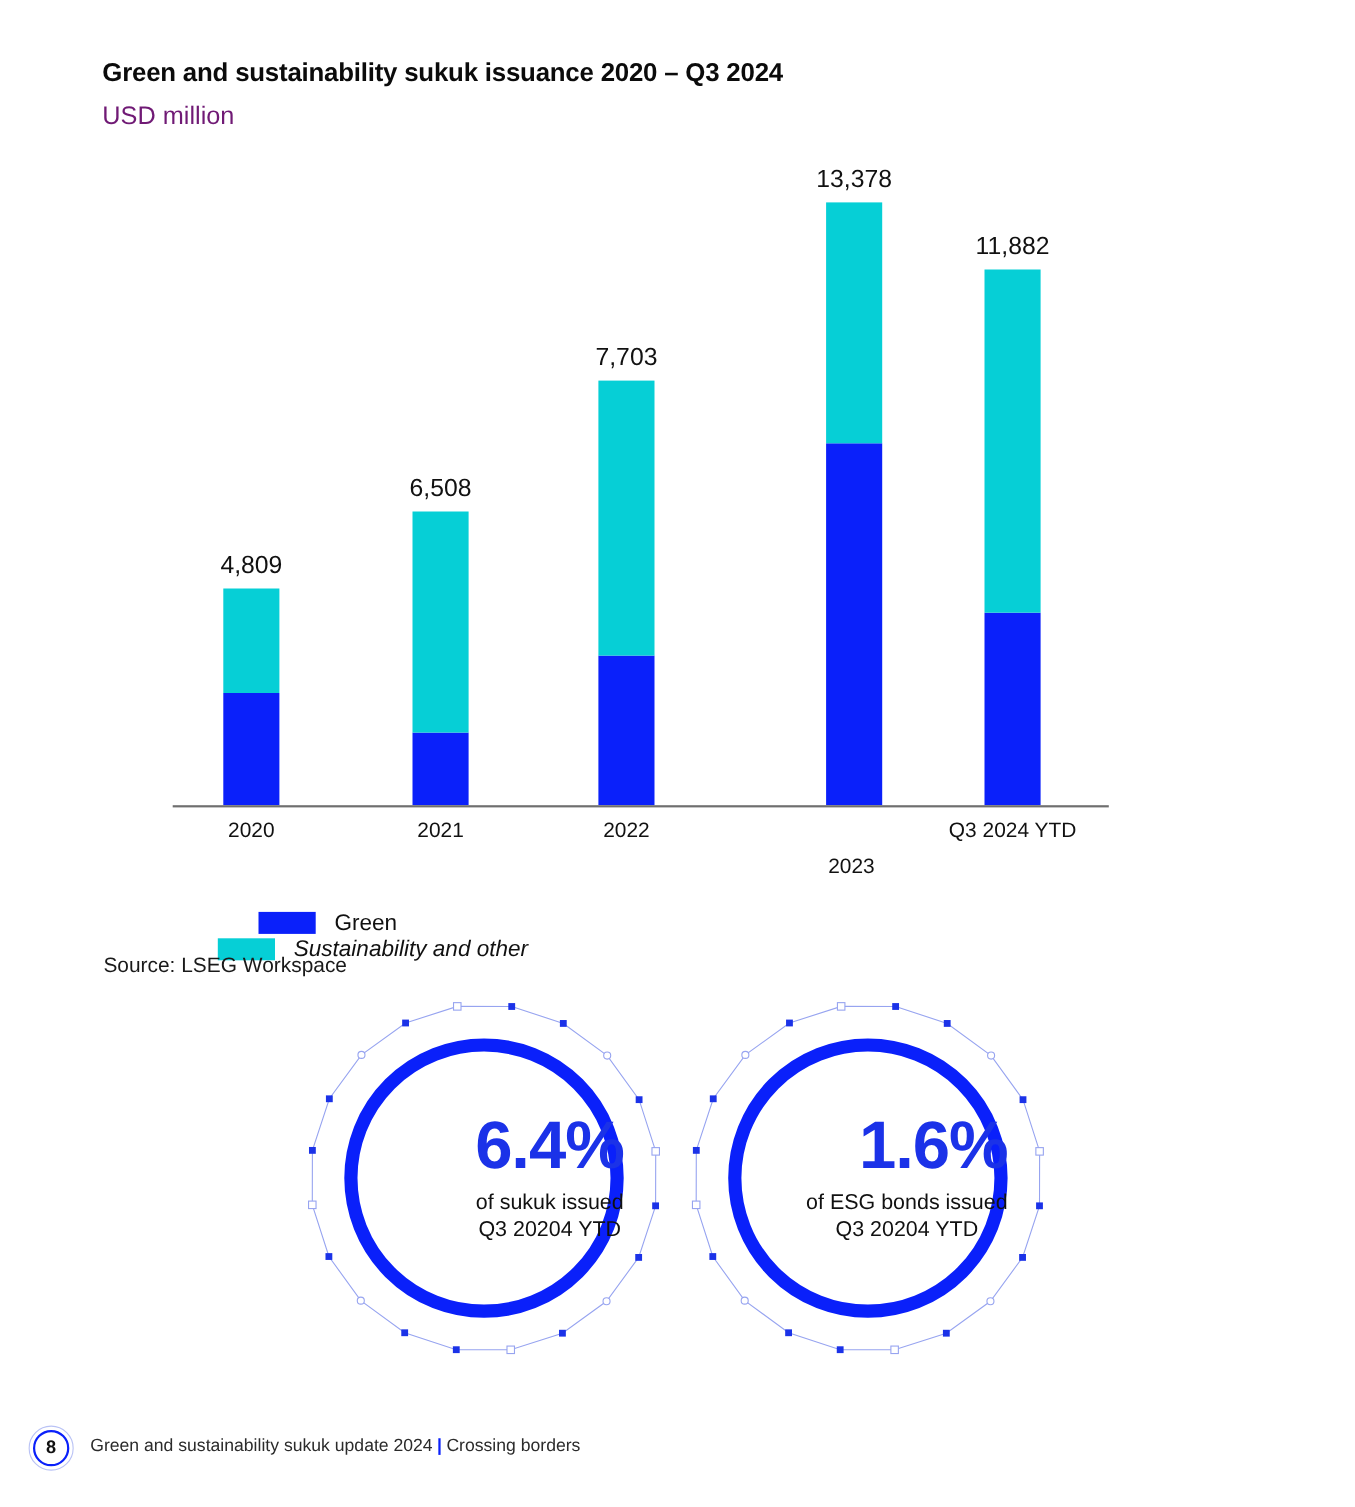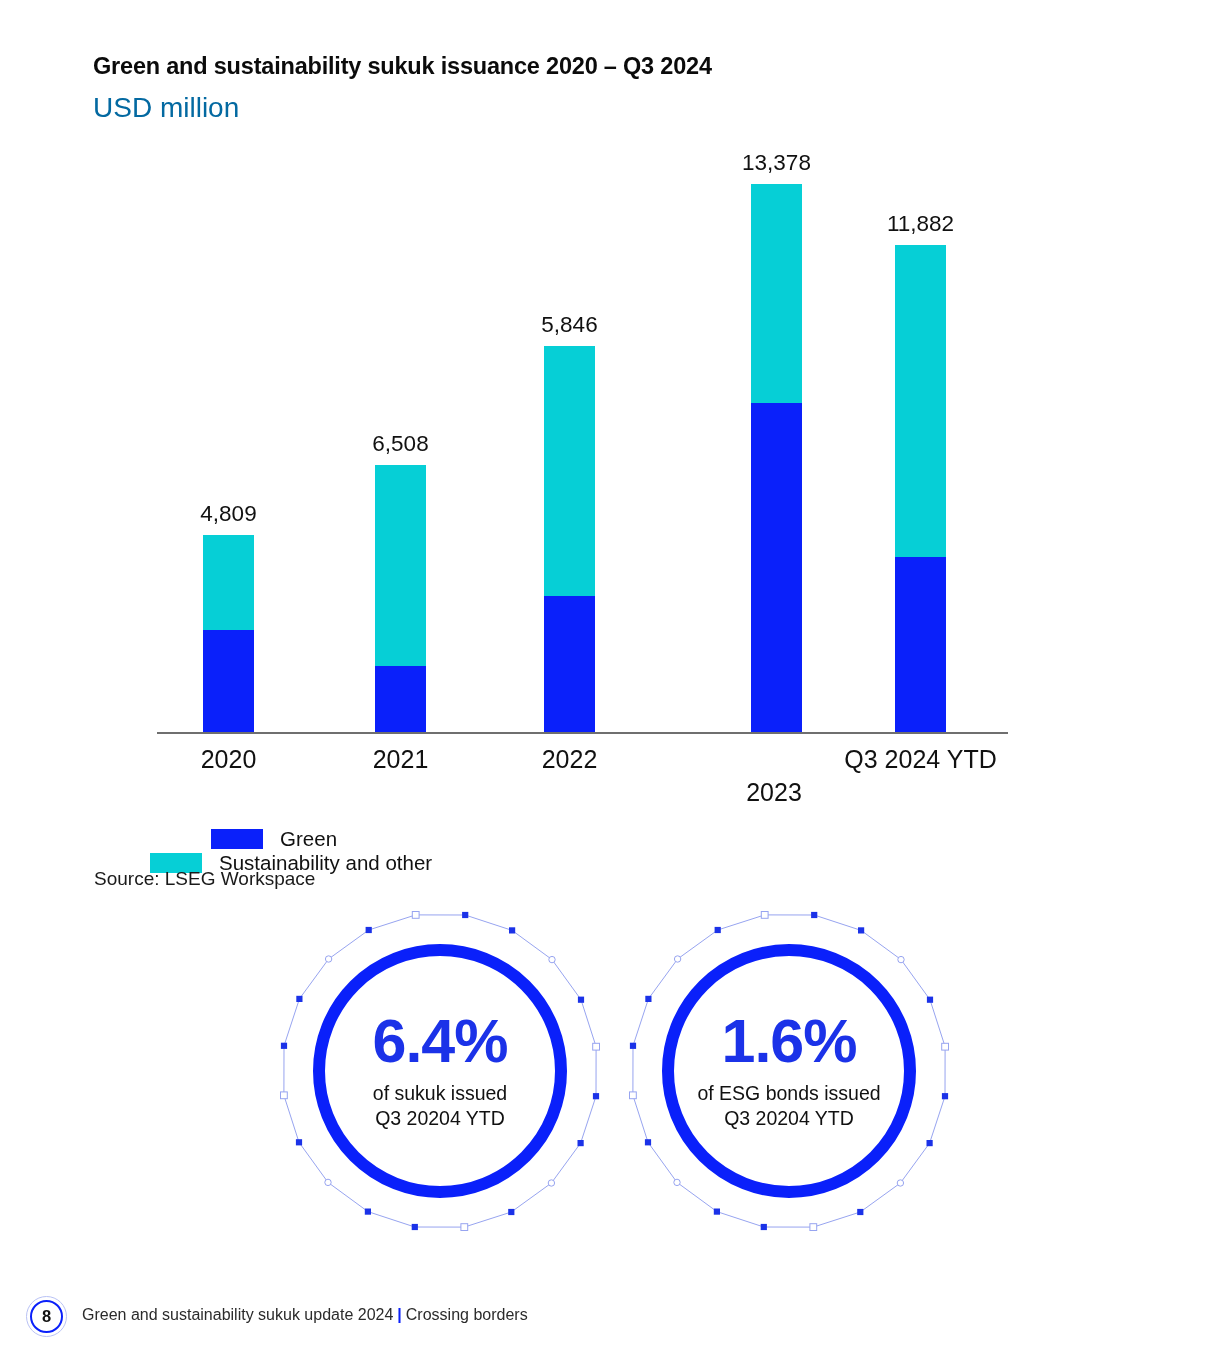--- a/index.html
+++ b/index.html
@@ -24,23 +24,23 @@
     font-size: 23.5px;
     font-weight: bold;
     letter-spacing: -0.2px;
     color: #0b0b0b;
     white-space: nowrap;
   }
   #chart-subtitle {
     position: absolute;
     left: 93px;
     top: 92px;
-    font-size: 28px;
+    font-size: 23px;
     font-weight: normal;
-    color: #0369a1;
+    color: #701a75;
     white-space: nowrap;
   }
 
   
   #plot {
     position: absolute;
     left: 0;
     top: 0;
     width: 1232px;
     height: 800px;
@@ -75,21 +75,21 @@
     top: 732px;
     width: 851px;
     height: 1.6px;
     background: #6f6f6f;
   }
   .x-tick-label {
     position: absolute;
     top: 745px;
     width: 230px;
     text-align: center;
-    font-size: 25px;
+    font-size: 19px;
     color: #111111;
     white-space: nowrap;
   }
 
   
   #legend {
     position: absolute;
     left: 116px;
     top: 827px;
     display: flex;
@@ -103,21 +103,21 @@
   .legend-swatch {
     width: 52px;
     height: 20px;
     margin-right: 17px;
   }
   .legend-label {
     font-size: 20.5px;
     color: #111111;
     white-space: nowrap;
   }
-  #legend-item-sustain { margin-left: 34px; }
+  #legend-item-sustain { margin-left: 82px; font-style: italic; }
 
   #source-note {
     position: absolute;
     left: 94px;
     top: 868px;
     font-size: 19px;
     color: #1a1a1a;
     white-space: nowrap;
   }
 
@@ -146,21 +146,21 @@
     background: #ffffff;
   }
   .badge-inner {
     position: absolute;
     left: 41px;
     top: 41px;
     width: 254px;
     height: 254px;
     display: flex;
     flex-direction: column;
-    align-items: center;
+    align-items: flex-end;
     justify-content: center;
   }
   .badge-value {
     font-size: 61px;
     font-weight: bold;
     color: #1b32e8;
     line-height: 1;
     letter-spacing: -1px;
     white-space: nowrap;
   }
@@ -229,21 +229,21 @@
         <div class="bar-total-label" style="bottom: 204.99px;">4,809</div>
       </div>
       <div class="bar-group" style="left: 375px; bottom: 68px; height: 243px;">
         <div class="seg seg-green" style="background: rgb(10, 32, 250); bottom: 0px; height: 66.073px;"></div>
         <div class="seg seg-sustain" style="background: rgb(6, 207, 214); bottom: 66.073px; height: 200.513px;"></div>
         <div class="bar-total-label" style="bottom: 274.586px;">6,508</div>
       </div>
       <div class="bar-group" style="left: 544px; bottom: 68px; height: 385.665px;">
         <div class="seg seg-green" style="background: rgb(10, 32, 250); bottom: 0px; height: 136.242px;"></div>
         <div class="seg seg-sustain" style="background: rgb(6, 207, 214); bottom: 136.242px; height: 249.422px;"></div>
-        <div class="bar-total-label" style="bottom: 393.665px;">5,846</div>
+        <div class="bar-total-label" style="bottom: 393.665px;">7,703</div>
       </div>
       <div class="bar-group" style="left: 715px; bottom: 68px; height: 548px; margin-left: 36px;">
         <div class="seg seg-green" style="background: rgb(10, 32, 250); bottom: 0px; height: 329.341px;"></div>
         <div class="seg seg-sustain" style="background: rgb(6, 207, 214); bottom: 329.341px; height: 218.659px;"></div>
         <div class="bar-total-label" style="bottom: 556px;">13,378</div>
       </div>
       <div class="bar-group" style="left: 895px; bottom: 68px; height: 612px;">
         <div class="seg seg-green" style="background: rgb(10, 32, 250); bottom: 0px; height: 175.485px;"></div>
         <div class="seg seg-sustain" style="background: rgb(6, 207, 214); bottom: 175.485px; height: 311.235px;"></div>
         <div class="bar-total-label" style="bottom: 494.72px;">11,882</div>

